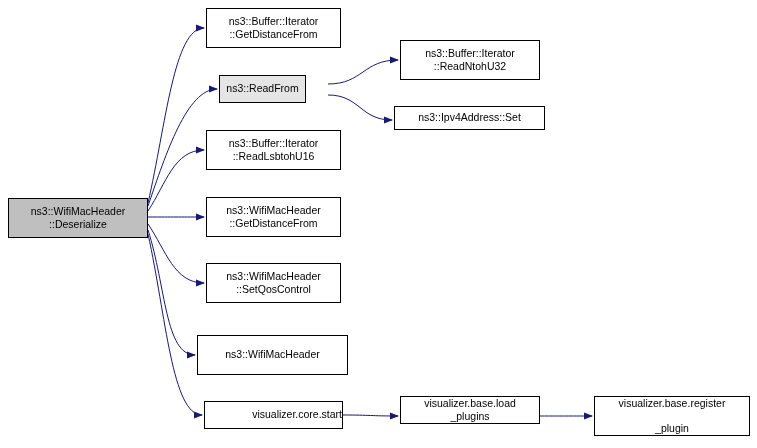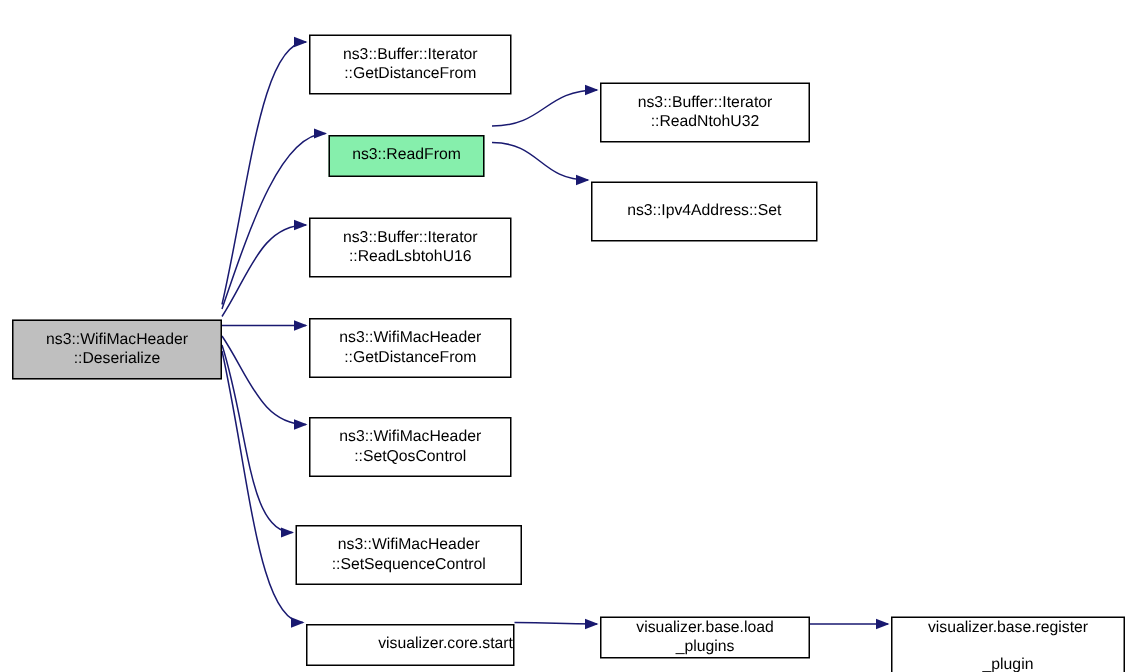--- a/index.html
+++ b/index.html
@@ -29,21 +29,20 @@
     background: #ffffff;
     display: flex;
     flex-direction: column;
     align-items: center;
     justify-content: center;
     font-size: 10.5px;
     line-height: 13.5px;
     color: #000000;
     white-space: nowrap;
     cursor: pointer;
-    margin-top: 15px;
   }
   .node.highlighted {
     background: #bfbfbf;
   }
   .node-line {
     text-align: center;
   }
 </style>
 </head>
 <body>
@@ -71,45 +70,44 @@
   </svg>
   <div id="node-layer">
       <div class="node highlighted" style="left: 8px; top: 198px; width: 140px; height: 40px; border-color: rgb(0, 0, 0); background: rgb(191, 191, 191);">
         <div class="node-line">ns3::WifiMacHeader</div>
         <div class="node-line">::Deserialize</div>
       </div>
       <div class="node" style="left: 206px; top: 8px; width: 135px; height: 40px; border-color: rgb(0, 0, 0); background: rgb(255, 255, 255);">
         <div class="node-line">ns3::Buffer::Iterator</div>
         <div class="node-line">::GetDistanceFrom</div>
       </div>
-      <div class="node" style="left: 219px; top: 75px; width: 104px; height: 28px; border-color: rgb(0, 0, 0); background: #86efac;">
+      <div class="node" style="left: 219px; top: 75px; width: 87px; height: 28px; border-color: rgb(0, 0, 0); background: #e5e5e5;">
         <div class="node-line">ns3::ReadFrom</div>
       </div>
       <div class="node" style="left: 400px; top: 40px; width: 140px; height: 40px; border-color: rgb(0, 0, 0); background: rgb(255, 255, 255);">
         <div class="node-line">ns3::Buffer::Iterator</div>
         <div class="node-line">::ReadNtohU32</div>
       </div>
-      <div class="node" style="left: 394px; top: 106px; width: 151px; height: 40px; border-color: rgb(0, 0, 0); background: rgb(255, 255, 255);">
+      <div class="node" style="left: 394px; top: 106px; width: 151px; height: 24px; border-color: rgb(0, 0, 0); background: rgb(255, 255, 255);">
         <div class="node-line">ns3::Ipv4Address::Set</div>
       </div>
       <div class="node" style="left: 206px; top: 130px; width: 135px; height: 40px; border-color: rgb(0, 0, 0); background: rgb(255, 255, 255);">
         <div class="node-line">ns3::Buffer::Iterator</div>
         <div class="node-line">::ReadLsbtohU16</div>
       </div>
       <div class="node" style="left: 206px; top: 197px; width: 135px; height: 40px; border-color: rgb(0, 0, 0); background: rgb(255, 255, 255);">
         <div class="node-line">ns3::WifiMacHeader</div>
         <div class="node-line">::GetDistanceFrom</div>
       </div>
       <div class="node" style="left: 206px; top: 263px; width: 135px; height: 40px; border-color: rgb(0, 0, 0); background: rgb(255, 255, 255);">
         <div class="node-line">ns3::WifiMacHeader</div>
         <div class="node-line">::SetQosControl</div>
       </div>
       <div class="node" style="left: 197px; top: 335px; width: 151px; height: 40px; border-color: rgb(0, 0, 0); background: rgb(255, 255, 255);">
         <div class="node-line">ns3::WifiMacHeader</div>
-        <div class="node-line">::SetSequenceControl</div>
       </div>
       <div class="node" style="left: 204px; top: 401px; width: 139px; height: 28px; border-color: rgb(0, 0, 0); background: rgb(255, 255, 255); align-items: flex-end;">
         <div class="node-line">visualizer.core.start</div>
       </div>
       <div class="node" style="left: 400px; top: 396px; width: 140px; height: 28px; border-color: rgb(0, 0, 0); background: rgb(255, 255, 255);">
         <div class="node-line">visualizer.base.load</div>
         <div class="node-line">_plugins</div>
       </div>
       <div class="node" style="left: 594px; top: 396px; width: 156px; height: 40px; border-color: rgb(0, 0, 0); background: rgb(255, 255, 255); gap: 11px;">
         <div class="node-line">visualizer.base.register</div>

